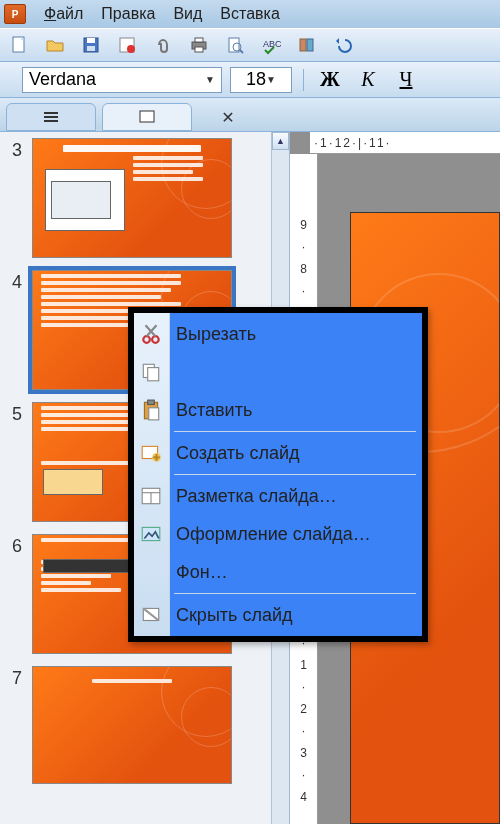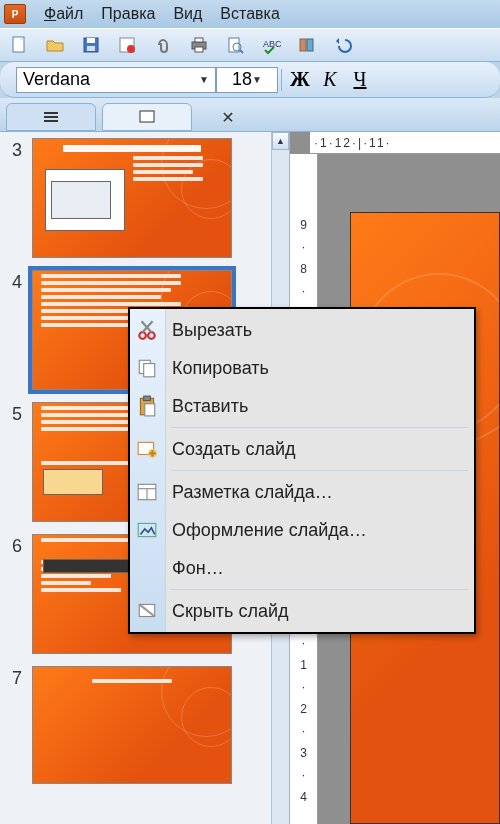--- a/index.html
+++ b/index.html
@@ -8,21 +8,21 @@
 
 .menubar { display: flex; align-items: center; height: 28px; background: linear-gradient(#c4daee,#a8c8e4); padding: 0 4px; gap: 18px; }
 .app-icon { width: 22px; height: 20px; background: linear-gradient(#e06a2a,#c84e10); border: 1px solid #9a3a0c; border-radius: 2px; display: flex; align-items: center; justify-content: center; color: #fff; font-size: 10px; font-weight: bold; }
 .menubar span.menu-item { font-size: 16px; color: #222; cursor: default; }
 .menubar span.menu-item u { text-decoration: underline; }
 
 .toolbar1 { display: flex; align-items: center; height: 34px; background: linear-gradient(#e8f0fa,#c7dcf0); padding: 2px 6px; gap: 10px; border-top: 1px solid #fff; border-bottom: 1px solid #8bb3d9; }
 .tb-btn { width: 26px; height: 26px; display: flex; align-items: center; justify-content: center; border-radius: 2px; }
 .tb-btn svg { width: 20px; height: 20px; }
 
-.toolbar2 { display: flex; align-items: center; height: 36px; background: linear-gradient(#e8f0fa,#c7dcf0); padding: 2px 16px; border-bottom: 1px solid #8bb3d9; border-radius: 15px; }
+.toolbar2 { display: flex; align-items: center; height: 36px; background: linear-gradient(#e8f0fa,#c7dcf0); padding: 2px 22px; gap: 8px; border-bottom: 1px solid #8bb3d9; }
 .font-select { flex: 0 0 200px; height: 26px; background: #fff; border: 1px solid #7a9ec2; display: flex; align-items: center; padding: 0 6px; justify-content: space-between; font-size: 18px; }
 .size-select { flex: 0 0 62px; height: 26px; background: #fff; border: 1px solid #7a9ec2; display: flex; align-items: center; padding: 0 6px; justify-content: center; font-size: 18px; }
 .dd-arrow { font-size: 10px; color: #333; }
 .fmt { width: 30px; height: 26px; display: flex; align-items: center; justify-content: center; font-size: 20px; font-family: "Times New Roman", serif; }
 .sep { width: 1px; height: 22px; background: #8bb3d9; margin: 0 3px; }
 
 .tab-strip { height: 34px; background: linear-gradient(#dbe9f7,#bcd4e9); display: flex; align-items: flex-end; padding: 0 6px; gap: 6px; border-bottom: 1px solid #8bb3d9; }
 .tab { width: 90px; height: 28px; border: 1px solid #8bb3d9; background: #e8f0fa; border-radius: 6px 6px 0 0; display: flex; align-items: center; justify-content: center; }
 .tab.active { background: #cfe0f2; }
 .tab-close { width: 40px; height: 28px; display: flex; align-items: center; justify-content: center; font-size: 16px; color: #333; margin-left: 10px; }
@@ -46,21 +46,21 @@
 
 .editor { flex: 1; background: #8f8f8f; position: relative; }
 .ruler-h { position: absolute; top: 0; left: 20px; right: 0; height: 22px; background: #fff; border-bottom: 1px solid #999; font-size: 12px; display: flex; align-items: center; padding-left: 4px; letter-spacing: 2px; color: #333; overflow: hidden; white-space: nowrap; }
 .ruler-v { position: absolute; top: 22px; left: 0; bottom: 0; width: 28px; background: #fff; border-right: 1px solid #999; display: flex; flex-direction: column; align-items: center; justify-content: flex-start; padding-top: 60px; }
 .ruler-v .tick { font-size: 12px; color: #333; writing-mode: horizontal-tb; margin: 4px 0; }
 .slide-area { position: absolute; top: 80px; left: 60px; right: 0; bottom: 0; background: linear-gradient(135deg,#ff7a18,#e3520e 70%); border: 1px solid #333; overflow: hidden; }
 .slide-area .circ { position: absolute; border: 2px solid rgba(255,255,255,0.15); border-radius: 50%; }
 .slide-area .circ.c1 { width: 280px; height: 280px; right: -60px; top: -40px; }
 .slide-area .circ.c2 { width: 160px; height: 160px; right: -20px; top: 60px; }
 
-.context-menu { position: absolute; left: 128px; top: 307px; width: 348px; background: #e5e5e5; border: 2px solid #000000; box-shadow: 2px 3px 6px rgba(0,0,0,0.3); z-index: 100; }
+.context-menu { position: absolute; left: 128px; top: 307px; width: 300px; background: #3b82f6; border: 6px solid #000000; box-shadow: 2px 3px 6px rgba(0,0,0,0.3); z-index: 100; }
 .cm-strip { position: absolute; left: 0; top: 0; bottom: 0; width: 36px; background: linear-gradient(#e8f2fc,#c9ddf1); border-right: 1px solid #c4d6e8; }
 .cm-items { position: relative; padding: 2px 0; }
 .cm-item { display: flex; align-items: center; height: 38px; padding-left: 42px; font-size: 18px; color: #222; position: relative; }
 .cm-item.hover { background: linear-gradient(#fff3d6,#ffe5a8); outline: 1px solid #e0b24a; }
 .cm-icon { position: absolute; left: 6px; top: 50%; transform: translateY(-50%); width: 22px; height: 22px; display: flex; align-items: center; justify-content: center; }
 .cm-sep { height: 1px; background: #c4d6e8; margin: 2px 6px 2px 40px; }
 
 </style>
 </head>
 <body>
@@ -297,21 +297,20 @@
         </div>
       <span>Вырезать</span>
     </div>
     <div class="cm-item">
       <div class="cm-icon">
           <svg viewBox="0 0 20 20">
             <rect x="3" y="3" width="10" height="12" fill="#fff" stroke="#888"></rect>
             <rect x="7" y="6" width="10" height="12" fill="#fff" stroke="#888"></rect>
           </svg>
         </div>
-      <span>Копировать</span>
     </div>
     <div class="cm-item">
       <div class="cm-icon">
           <svg viewBox="0 0 20 20">
             <rect x="4" y="3" width="12" height="15" fill="#d9a24a" stroke="#9a6a1e"></rect>
             <rect x="7" y="1" width="6" height="4" fill="#888" stroke="#555"></rect>
             <rect x="8" y="8" width="9" height="11" fill="#fff" stroke="#888"></rect>
           </svg>
         </div>
       <span>Вставить</span>

